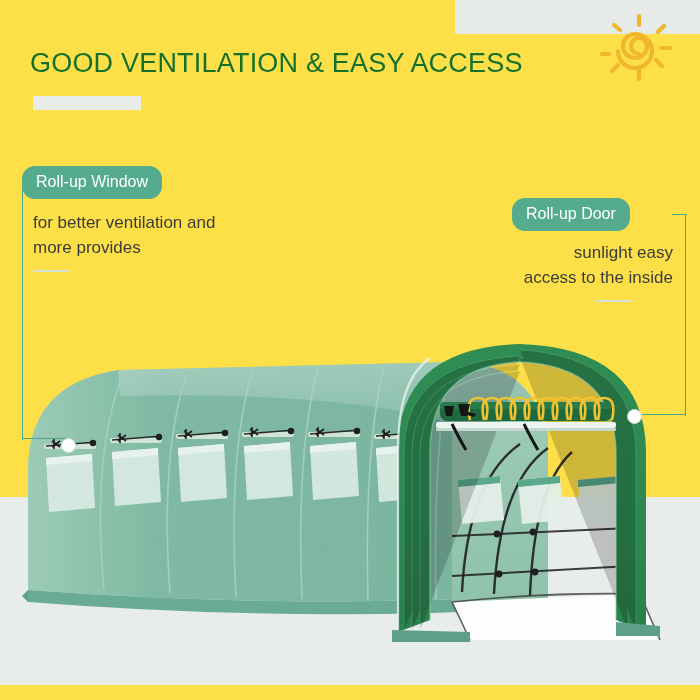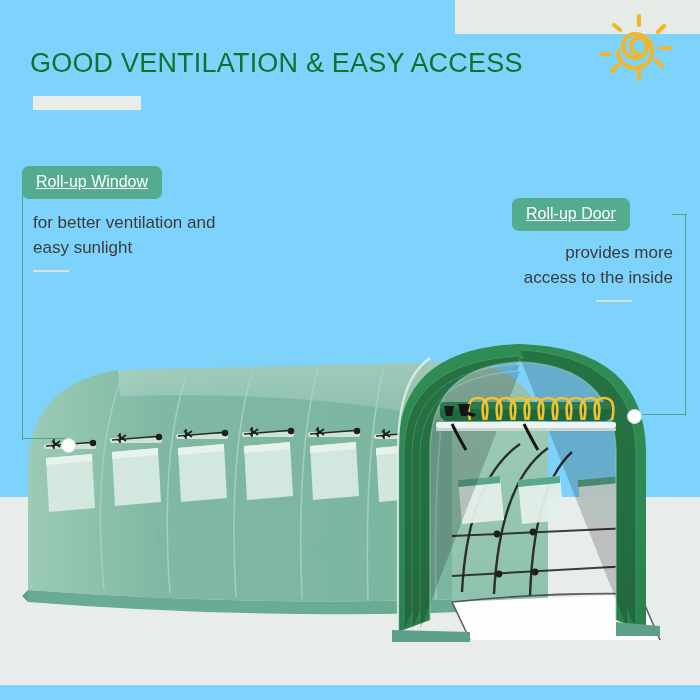--- a/index.html
+++ b/index.html
@@ -2,21 +2,21 @@
 <html><head>
 <meta charset="utf-8">
 <style>
   html,body{margin:0;padding:0;}
   body{
     width:700px;height:700px;overflow:hidden;
     background:#ffffff;
     font-family:"Liberation Sans","DejaVu Sans",sans-serif;
     position:relative;
   }
-  #stage{position:absolute;inset:0;width:700px;height:700px;overflow:hidden;background:#7dd3fc;}
+  #stage{position:absolute;inset:0;width:700px;height:700px;overflow:hidden;background:#fde047;}
 
   
   .top-band{
     position:absolute;left:455px;top:0;width:245px;height:34px;
     background:#e6ebe8;
   }
   
   .title-underbar{
     position:absolute;left:33px;top:96px;width:108px;height:14px;
     background:#e9edea;
@@ -34,26 +34,25 @@
     color:#14702c;white-space:nowrap;
   }
 
   
   .sun{position:absolute;left:600px;top:8px;width:78px;height:78px;}
 
   
   .badge{
     position:absolute;
     background:#54ab8e;color:#ffffff;
-    border-radius:7px;
+    border-radius:13px;
     font-size:16px;
     padding:7px 14px 8px 14px;
     white-space:nowrap;
     box-sizing:border-box;
-    text-decoration:underline;
   }
   .badge-left{left:22px;top:166px;}
   .badge-right{left:512px;top:198px;}
 
   .body-text{
     position:absolute;
     font-size:17px;line-height:25px;
     color:#3c3c3c;
     white-space:pre-line;
   }
@@ -312,26 +311,26 @@
       </g>
     </g>
   </svg>
 
   <div class="leader l-v1"></div>
   <div class="leader l-h1"></div>
   <div class="dot dot-left"></div>
 
   <div class="badge badge-left">Roll-up Window</div>
   <div class="body-text body-left">for better ventilation and
-easy sunlight</div>
+more provides</div>
   <div class="sep sep-left"></div>
 
   <div class="leader r-h1"></div>
   <div class="leader r-v1"></div>
   <div class="leader r-h2"></div>
   <div class="dot dot-right"></div>
 
   <div class="badge badge-right">Roll-up Door</div>
-  <div class="body-text body-right">provides more
+  <div class="body-text body-right">sunlight easy
 access to the inside</div>
   <div class="sep sep-right"></div>
 
 </div>
 
 </body></html>

